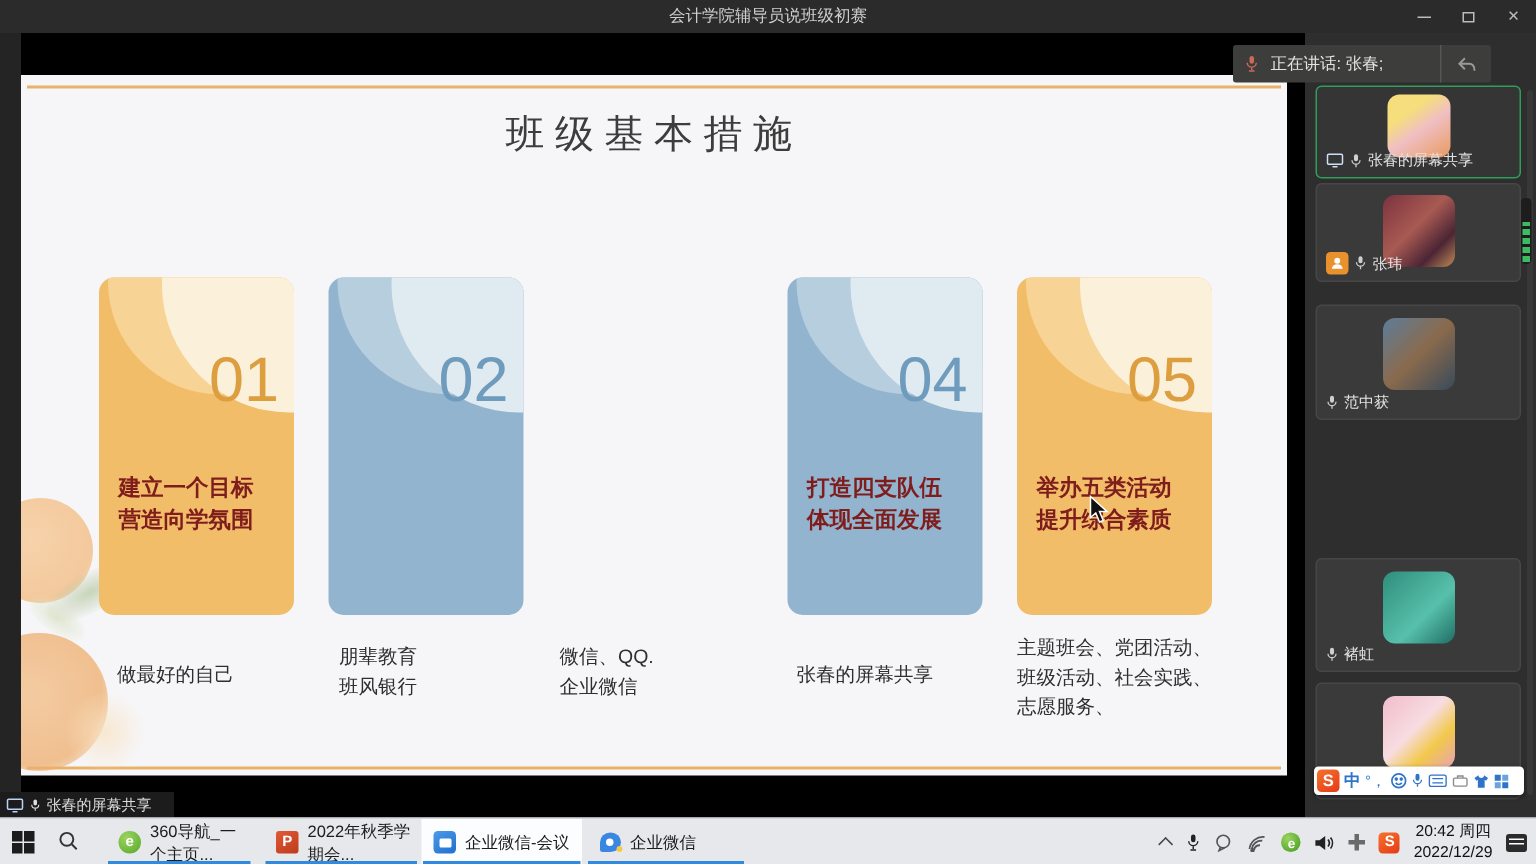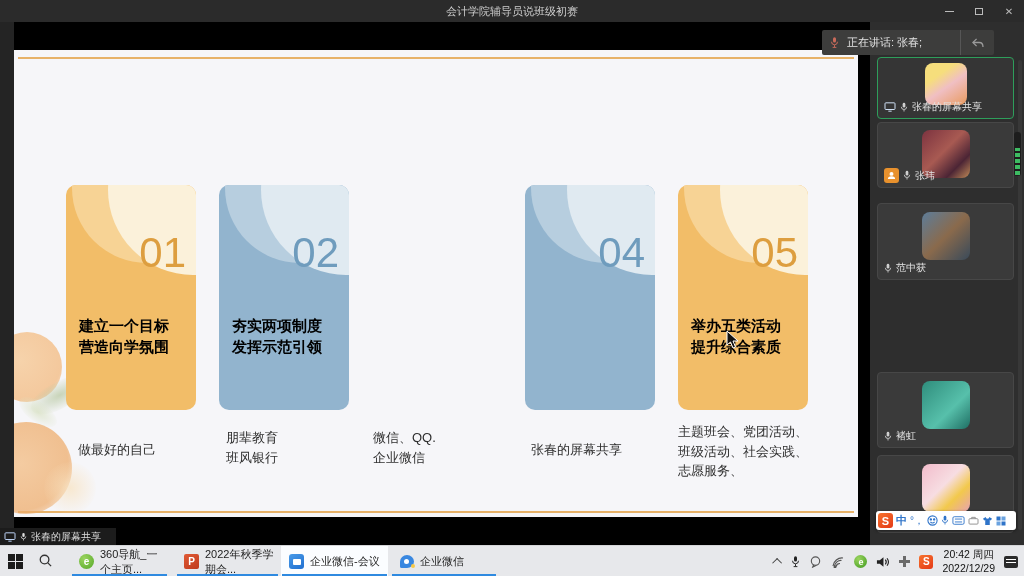--- a/index.html
+++ b/index.html
@@ -29,21 +29,21 @@
   .card--orange { background:#f2bd68; }
   .card--blue { background:#92b4ce; }
   .card-circle { position:absolute; border-radius:50%; }
   .card--orange .circ-a { width:150px; height:150px; left:6px; top:-72px; background:#f7d395; }
   .card--orange .circ-b { width:170px; height:170px; left:42px; top:-80px; background:#fbf1da; }
   .card--blue .circ-a { width:150px; height:150px; left:6px; top:-72px; background:#b7cedf; }
   .card--blue .circ-b { width:170px; height:170px; left:42px; top:-80px; background:#e0eaf1; }
   .card-number { position:absolute; top:0px; right:10px; font-size:42px; font-weight:400;margin-top:44px; }
   .card--orange .card-number { color:#dd9e3f; }
   .card--blue .card-number { color:#6f9cbd; }
-  .card-title { position:absolute; left:0; right:14px; bottom:52px; text-align:center; color:#000000; font-weight:bold; font-size:15px; line-height:1.45; white-space:pre-line; }
+  .card-title { position:absolute; left:0; right:14px; bottom:52px; text-align:center; color:#7f1d1d; font-weight:bold; font-size:15px; line-height:1.45; white-space:pre-line; }
 
   .caption { position:absolute; font-size:13px; color:#2f2f2f; line-height:1.5; white-space:pre-line; }
 
   
   .blob { position:absolute; border-radius:50%; opacity:.75; }
   .blob1 { width:70px; height:70px; left:-22px; top:282px; background:radial-gradient(circle at 40% 40%, #f6c791, #f3b97e 70%, rgba(243,185,126,0)); }
   .blob2 { width:64px; height:26px; left:14px; top:332px; background:radial-gradient(ellipse at center, #b9c9a4, rgba(185,201,164,0) 80%); transform:rotate(-28deg); border-radius:50% / 60%; }
   .blob3 { width:92px; height:92px; left:-34px; top:372px; background:radial-gradient(circle at 45% 45%, #f3bd84, #eead6d 65%, rgba(238,173,109,0)); }
   .blob4 { width:52px; height:52px; left:30px; top:412px; background:radial-gradient(circle, #f8e3c2, rgba(248,227,194,0) 75%); }
   .blob5 { width:44px; height:20px; left:2px; top:352px; background:radial-gradient(ellipse, #d9e2c4, rgba(217,226,196,0) 80%); transform:rotate(35deg); }
@@ -133,45 +133,46 @@
     <div class="win-btn">
         <span class="glyph-close">✕</span>
       </div>
   </div>
 </div>
 
 <div class="stage">
   <div class="slide">
     <div class="slide-line top"></div>
     <div class="slide-line bottom"></div>
+    <div class="slide-title">班级基本措施</div>
 
     <div class="blob blob1"></div>
     <div class="blob blob2"></div>
     <div class="blob blob3"></div>
     <div class="blob blob4"></div>
     <div class="blob blob5"></div>
 
     <div class="card card--orange" style="left:52px">
       <div class="card-circle circ-a"></div>
       <div class="card-circle circ-b"></div>
       <div class="card-number">01</div>
       <div class="card-title">建立一个目标
 营造向学氛围</div>
     </div>
     <div class="card card--blue" style="left:205px">
       <div class="card-circle circ-a"></div>
       <div class="card-circle circ-b"></div>
       <div class="card-number">02</div>
-      <div class="card-title">夯实两项制度
-发挥示范引领</div>
     </div>
     <div class="card card--blue" style="left:511px">
       <div class="card-circle circ-a"></div>
       <div class="card-circle circ-b"></div>
       <div class="card-number">04</div>
+      <div class="card-title">打造四支队伍
+体现全面发展</div>
     </div>
     <div class="card card--orange" style="left:664px">
       <div class="card-circle circ-a"></div>
       <div class="card-circle circ-b"></div>
       <div class="card-number">05</div>
       <div class="card-title">举办五类活动
 提升综合素质</div>
     </div>
 
     <div class="caption" style="left:64px; top:390px">做最好的自己</div>

